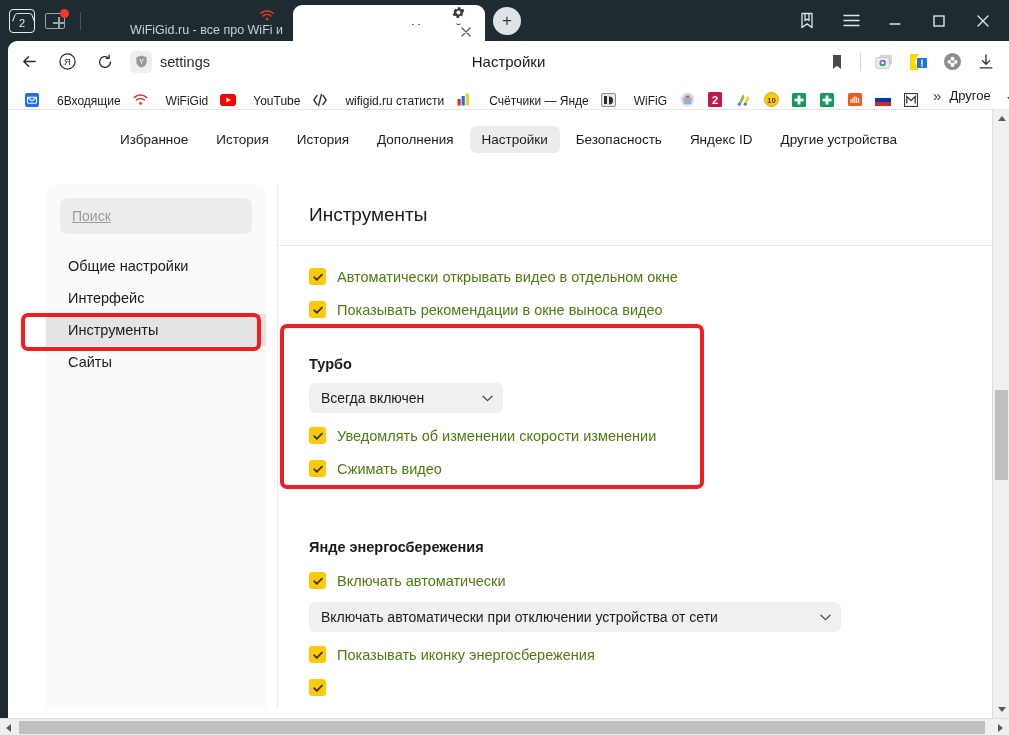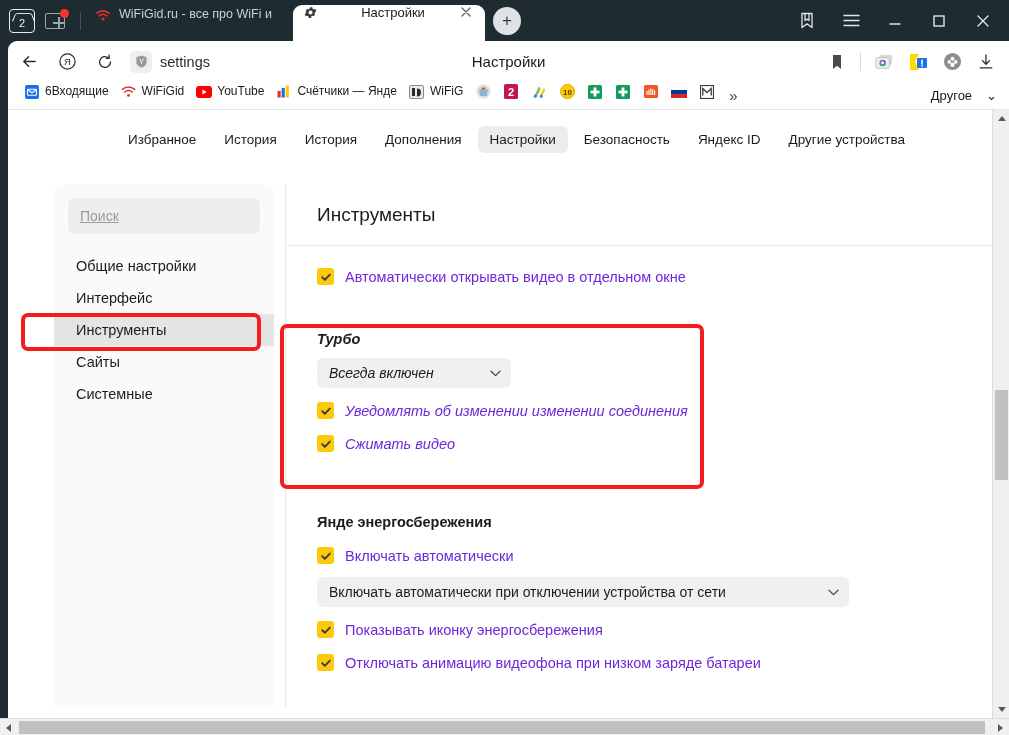--- a/index.html
+++ b/index.html
@@ -63,24 +63,25 @@
   }
   .newfolder .plus-v { position: absolute; left: 13px; top: 6px; width: 1.6px; height: 11px; background: #9aa7ad; }
   .newfolder .plus-h { position: absolute; left: 8px; top: 11px; width: 11px; height: 1.6px; background: #9aa7ad; }
   .newfolder .dot {
     position: absolute; right: -2px; top: -2px;
     width: 9px; height: 9px; border-radius: 50%; background: #f5342b;
   }
   .vdivider { width: 1px; height: 18px; background: #47555b; margin: 0 4px; }
 
   .tab {
-    height: 34px; display: flex; align-items: flex-start;
+    height: 34px; display: flex; align-items: flex-end;
     border-radius: 7px 7px 0 0;
     padding: 0 10px; position: relative;
     margin-top: 7px;
+    flex-direction: column;
   }
   .tab.inactive {
     width: 208px; background: transparent;
     color: #c9d2d6; overflow: hidden;
   }
   .tab.active {
     width: 192px; background: #ffffff; color: #1b1b1b;
     border-radius: 9px 9px 0 0;
     height: 36px; margin-top: 5px;
     justify-content: space-between;
@@ -142,38 +143,38 @@
   
   .bookmarks {
     position: absolute; left: 8px; top: 82px;
     width: 1001px; height: 28px;
     background: #ffffff;
     display: flex; align-items: center;
     padding-left: 10px; overflow: hidden;
     border-bottom: 1px solid #e6e6e6;
   }
   .bm {
-    display: flex; align-items: flex-start; gap: 5px;
+    display: flex; align-items: flex-end; gap: 17px;
     padding: 0 6px; height: 24px; white-space: nowrap;
     font-size: 12px; color: #1b1b1b; flex: 0 0 auto;
   }
   .bm .bmico { width: 16px; height: 16px; flex: 0 0 16px; display: flex; align-items: center; justify-content: center; }
   .bm-chevron { margin-left: auto; }
   .bm-more { font-size: 15px; color: #3c3c3c; padding: 0 8px; }
   .bm-other { display: flex; align-items: center; gap: 14px; font-size: 13px; color: #1b1b1b; padding-right: 12px; }
 
   
   .viewport {
     position: absolute; left: 8px; top: 110px;
     width: 1001px; height: 625px;
     background: #ffffff;
     overflow: hidden;
   }
   .page {
-    position: absolute; left: 16px; top: 0;
+    position: absolute; left: 8px; top: 0;
     width: 985px; height: 608px;
     background: #ffffff;
   }
 
   .settings-tabs {
     position: absolute; left: 0; top: 0; width: 985px; height: 58px;
     display: flex; align-items: center; justify-content: center; gap: 4px;
     background: #ffffff;
   }
   .stab {
@@ -215,21 +216,21 @@
   }
   .content-body { padding: 16px 0 0 31px; }
 
   .chk-row { display: flex; align-items: center; height: 29px; margin-bottom: 4px; }
   .chk {
     width: 17px; height: 17px; border-radius: 3px; background: #fdca0b;
     flex: 0 0 17px; display: flex; align-items: center; justify-content: center;
     margin-right: 11px;
   }
   .chk svg { display: block; }
-  .chk-label { font-size: 14.5px; color: #6d28d9; }
+  .chk-label { font-size: 14.5px; color: #4d7c0f; }
 
   .group-title { font-size: 14.5px; font-weight: bold; color: #1b1b1b; margin-bottom: 11px; }
 
   .select {
     height: 30px; background: #f0f0f0; border-radius: 6px;
     display: inline-flex; align-items: center; justify-content: space-between;
     padding: 0 10px 0 12px; font-size: 14px; color: #1b1b1b;
     margin-bottom: 8px;
   }
   .select .cv { margin-left: 14px; color: #4a4a4a; font-size: 11px; }
@@ -451,20 +452,28 @@
       <span class="bmico">
         <svg width="16" height="12" viewBox="0 0 16 12">
             <rect width="16" height="12" rx="3" fill="#ff0000"></rect>
             <path d="M6.4 3.4l4.4 2.6-4.4 2.6z" fill="#fff"></path>
           </svg>
       </span>
       <span>YouTube</span>
     </div>
     <div class="bm">
       <span class="bmico">
+        <svg width="16" height="14" viewBox="0 0 16 14">
+            <path d="M5 2.5L1.8 7 5 11.5M11 2.5L14.2 7 11 11.5M9.4 1.5L6.6 12.5" stroke="#2b2b2b" stroke-width="1.3" fill="none" stroke-linecap="round"></path>
+          </svg>
+      </span>
+      <span>wifigid.ru статисти</span>
+    </div>
+    <div class="bm">
+      <span class="bmico">
         <svg width="15" height="13" viewBox="0 0 15 13">
             <rect x="0.5" y="6" width="3.2" height="6.5" fill="#e4322b"></rect>
             <rect x="4.6" y="3" width="3.2" height="9.5" fill="#1a73e8"></rect>
             <rect x="8.7" y="0.5" width="3.2" height="12" fill="#fdca0b"></rect>
           </svg>
       </span>
       <span>Счётчики — Янде</span>
     </div>
     <div class="bm">
       <span class="bmico">
@@ -583,54 +592,61 @@
 
       <div class="sidebar">
         <div class="search-box">
           <span>Поиск</span>
         </div>
         <div class="side-list">
           <div class="side-item">Общие настройки</div>
           <div class="side-item">Интерфейс</div>
           <div class="side-item active">Инструменты</div>
           <div class="side-item">Сайты</div>
-          <div class="side-item">Системные</div>
         </div>
       </div>
 
       <div class="content">
         <div class="content-header">Инструменты</div>
         <div class="content-body">
 
           <div class="chk-row">
             <span class="chk">
               <svg width="12" height="12" viewBox="0 0 12 12">
                   <path d="M2.2 6.2l2.6 2.6L9.9 3.6" stroke="#3b3b3b" stroke-width="1.9" fill="none" stroke-linecap="round" stroke-linejoin="round"></path>
                 </svg>
             </span>
             <span class="chk-label">Автоматически открывать видео в отдельном окне</span>
           </div>
-
-          <div style="margin-top:40px;font-style:italic;">
+          <div class="chk-row">
+            <span class="chk">
+              <svg width="12" height="12" viewBox="0 0 12 12">
+                  <path d="M2.2 6.2l2.6 2.6L9.9 3.6" stroke="#3b3b3b" stroke-width="1.9" fill="none" stroke-linecap="round" stroke-linejoin="round"></path>
+                </svg>
+            </span>
+            <span class="chk-label">Показывать рекомендации в окне выноса видео</span>
+          </div>
+
+          <div style="margin-top:32px;">
             <div class="group-title">Турбо</div>
             <div class="select" style="width:194px;">
               <span>Всегда включен</span>
               <span class="cv">
                 <svg width="11" height="7" viewBox="0 0 11 7">
                     <path d="M1 1.3L5.5 5.6 10 1.3" stroke="#4a4a4a" stroke-width="1.3" fill="none" stroke-linecap="round" stroke-linejoin="round"></path>
                   </svg>
               </span>
             </div>
             <div class="chk-row">
               <span class="chk">
                 <svg width="12" height="12" viewBox="0 0 12 12">
                     <path d="M2.2 6.2l2.6 2.6L9.9 3.6" stroke="#3b3b3b" stroke-width="1.9" fill="none" stroke-linecap="round" stroke-linejoin="round"></path>
                   </svg>
               </span>
-              <span class="chk-label">Уведомлять об изменении изменении соединения</span>
+              <span class="chk-label">Уведомлять об изменении скорости изменении</span>
             </div>
             <div class="chk-row">
               <span class="chk">
                 <svg width="12" height="12" viewBox="0 0 12 12">
                     <path d="M2.2 6.2l2.6 2.6L9.9 3.6" stroke="#3b3b3b" stroke-width="1.9" fill="none" stroke-linecap="round" stroke-linejoin="round"></path>
                   </svg>
               </span>
               <span class="chk-label">Сжимать видео</span>
             </div>
           </div>
@@ -660,21 +676,20 @@
                   </svg>
               </span>
               <span class="chk-label">Показывать иконку энергосбережения</span>
             </div>
             <div class="chk-row">
               <span class="chk">
                 <svg width="12" height="12" viewBox="0 0 12 12">
                     <path d="M2.2 6.2l2.6 2.6L9.9 3.6" stroke="#3b3b3b" stroke-width="1.9" fill="none" stroke-linecap="round" stroke-linejoin="round"></path>
                   </svg>
               </span>
-              <span class="chk-label">Отключать анимацию видеофона при низком заряде батареи</span>
             </div>
           </div>
 
         </div>
       </div>
     </div>
 
     <div class="highlight-box" style="left:13px; top:203px; width:240px; height:38px;"></div>
     <div class="highlight-box" style="left:272px; top:214px; width:424px; height:165px;"></div>
   </div>

